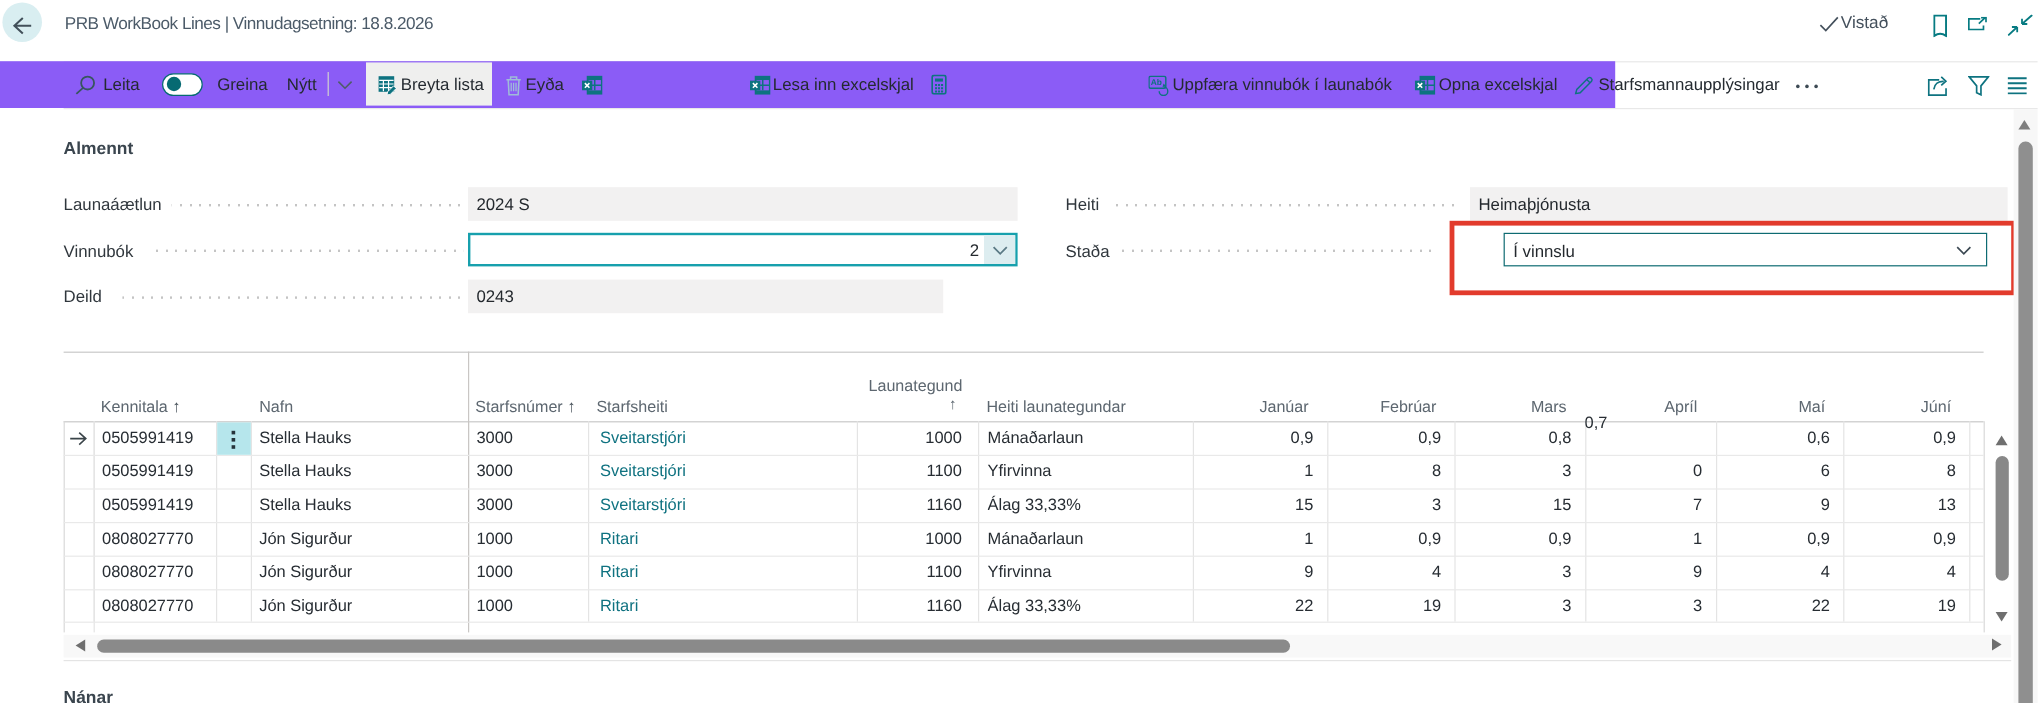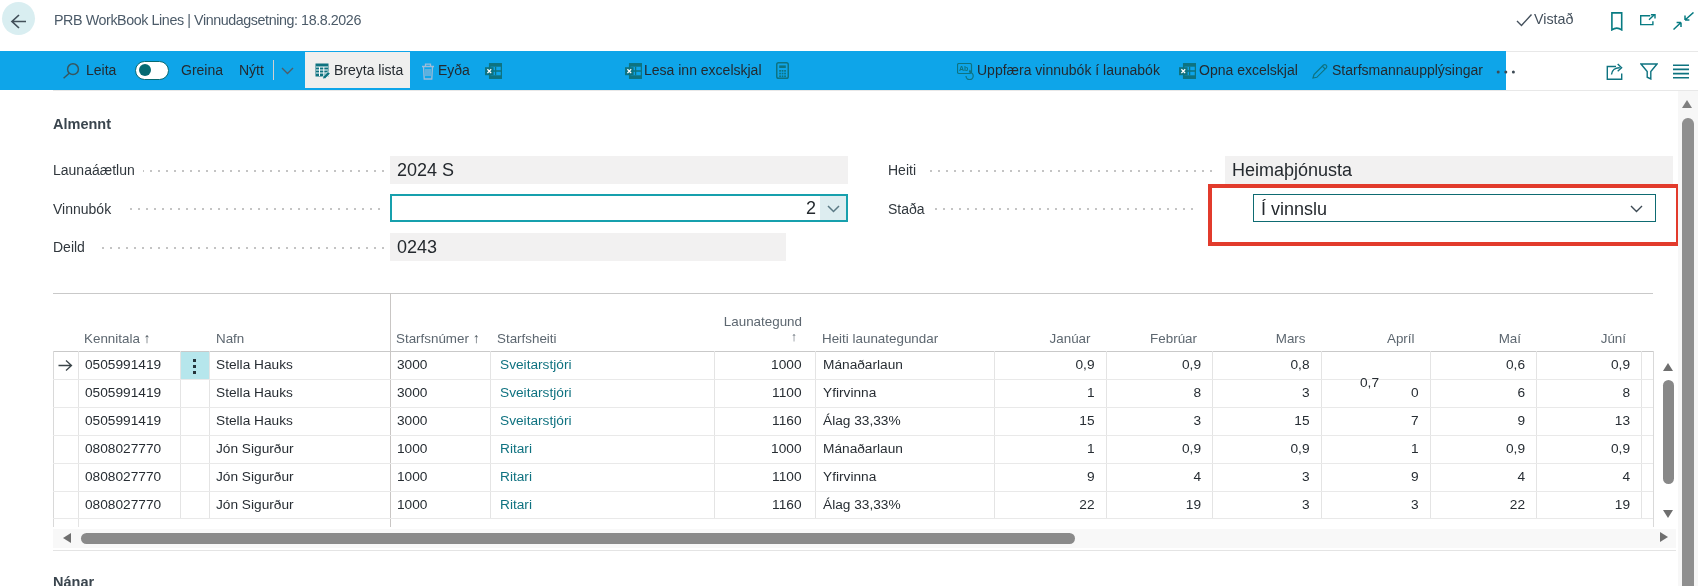--- a/index.html
+++ b/index.html
@@ -5,33 +5,33 @@
 * { margin:0; padding:0; box-sizing:border-box; }
 html,body { width:1698px; height:586px; overflow:hidden; background:#fff;
   font-family:"Liberation Sans", sans-serif; }
 .abs { position:absolute; }
 
 #backcircle { left:2px; top:2px; width:33px; height:33px; border-radius:50%;
   background:#d9eef1; }
 #title { left:54px; top:12px; font-size:14.3px; letter-spacing:-0.42px; color:#4c5b69; }
 #vistad { left:1516px; top:11px; font-size:14.3px; color:#44505c; }
 
-#cmdbar { left:0; top:51px; width:1506px; height:39px; background:#0ea5e9;text-align:right; }
+#cmdbar { left:0; top:51px; width:1346px; height:39px; background:#8b5cf6;text-align:right; }
 #cmdtop { position:absolute; left:53px; top:50.5px; width:1645px; height:1px; background:#e8e8e8; }
 #cmdbot { position:absolute; left:53px; top:89.5px; width:1645px; height:1px; background:#e8e8e8; }
 .cmditem { position:absolute; top:0; height:38px; line-height:38px;
   font-size:14px; color:#242a30; white-space:nowrap; }
 #breytabg { position:absolute; left:305px; top:0.5px; width:105px; height:36.5px; background:#efefee; }
 .sep { position:absolute; top:9px; width:1px; height:20px; background:#d0d0d0; }
 
 .sechead { font-size:14.5px; font-weight:bold; color:#3a454e; }
 .flabel { position:absolute; font-size:14px; color:#30373d; background:#fff; padding-right:8px; z-index:2;}
 .leader { position:absolute; height:1.7px;
   background-image:repeating-linear-gradient(90deg,#c4c4c4 0 1.7px,transparent 1.7px 8px); }
-.finput { position:absolute; height:28px; font-size:18px; color:#24292e;
+.finput { position:absolute; height:28px; font-size:14px; color:#24292e;
   line-height:28px; padding-left:7px; }
 .gray { background:#f2f1f1; }
 .tealbox { background:#fff; border:2px solid #17a0ad; }
 
 .hdrcell { position:absolute; font-size:13.4px; line-height:15px; color:#5d6770; white-space:nowrap; }
 .cell { position:absolute; font-size:13.7px; color:#272d33; line-height:27px;
   white-space:nowrap; overflow:hidden; }
 .link { color:#0f7280; }
 .vline { position:absolute; width:1px; background:#e4e4e4; }
 .hline { position:absolute; height:1px; background:#e9e9e9; }
@@ -252,21 +252,21 @@
 <div class="abs" style="left:193.2px;top:371.2px;width:2.6px;height:2.6px;background:#25333a"></div>
 <div class="abs cell" style="left:85px;top:351.0px;width:92px">0505991419</div>
 <div class="abs cell" style="left:216px;top:351.0px;width:170px">Stella Hauks</div>
 <div class="abs cell" style="left:397px;top:351.0px;width:90px">3000</div>
 <div class="abs cell link" style="left:500px;top:351.0px;width:210px">Sveitarstjóri</div>
 <div class="abs cell" style="left:713.5px;top:351.0px;width:88px;text-align:right">1000</div>
 <div class="abs cell" style="left:823px;top:351.0px;width:168px">Mánaðarlaun</div>
 <div class="abs cell" style="left:994px;top:351.0px;width:100.5px;text-align:right">0,9</div>
 <div class="abs cell" style="left:1105.5px;top:351.0px;width:95.5px;text-align:right">0,9</div>
 <div class="abs cell" style="left:1212px;top:351.0px;width:97.5px;text-align:right">0,8</div>
-<div class="abs cell" style="left:1320.5px;top:369px;width:98.0px;text-align:center">0,7</div>
+<div class="abs cell" style="left:1320.5px;top:339px;width:98.0px;text-align:left">0,7</div>
 <div class="abs cell" style="left:1429.5px;top:351.0px;width:95.5px;text-align:right">0,6</div>
 <div class="abs cell" style="left:1536px;top:351.0px;width:94px;text-align:right">0,9</div>
 <div class="abs hline" style="left:53px;top:406.8px;width:1600px"></div>
 <div class="abs cell" style="left:85px;top:378.9px;width:92px">0505991419</div>
 <div class="abs cell" style="left:216px;top:378.9px;width:170px">Stella Hauks</div>
 <div class="abs cell" style="left:397px;top:378.9px;width:90px">3000</div>
 <div class="abs cell link" style="left:500px;top:378.9px;width:210px">Sveitarstjóri</div>
 <div class="abs cell" style="left:713.5px;top:378.9px;width:88px;text-align:right">1100</div>
 <div class="abs cell" style="left:823px;top:378.9px;width:168px">Yfirvinna</div>
 <div class="abs cell" style="left:994px;top:378.9px;width:100.5px;text-align:right">1</div>

